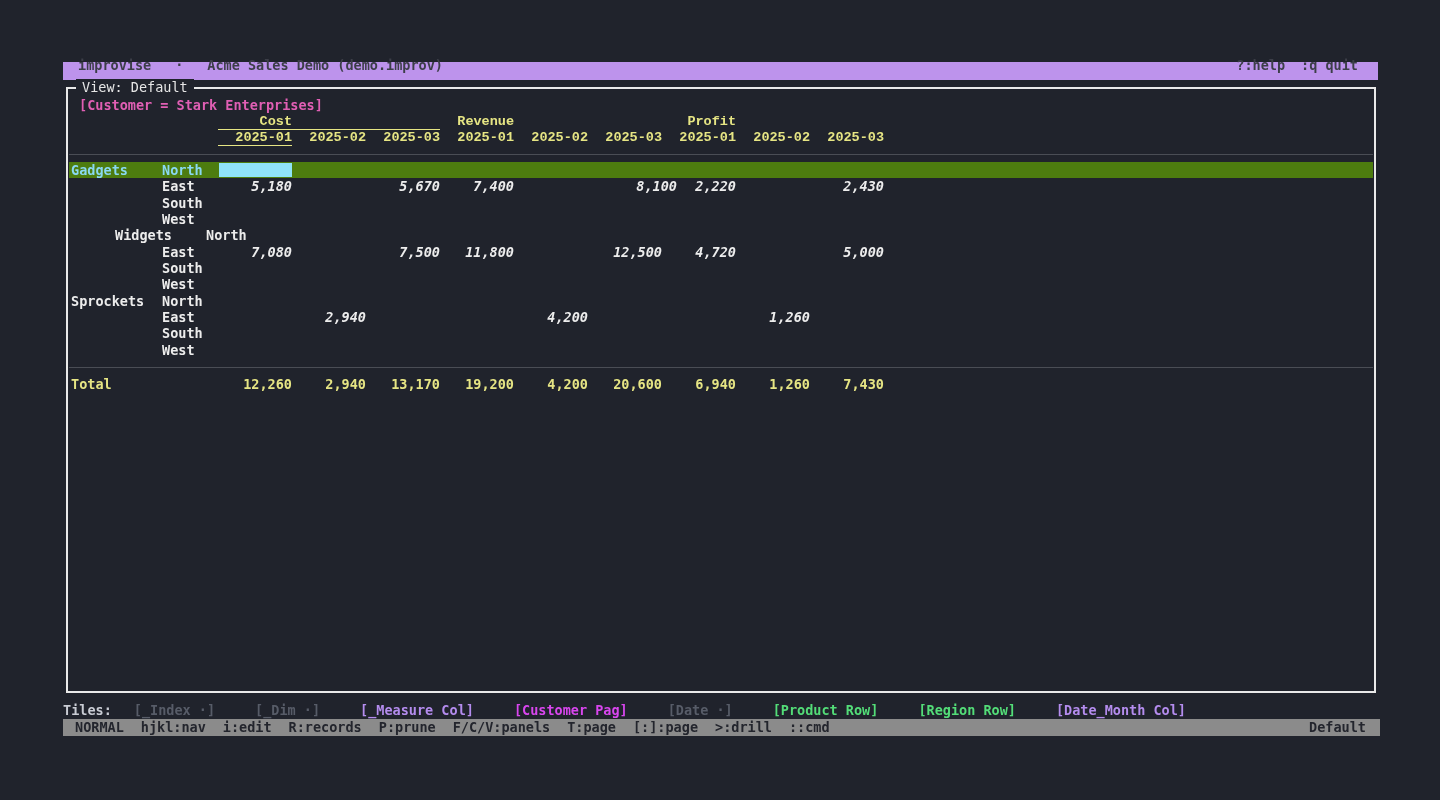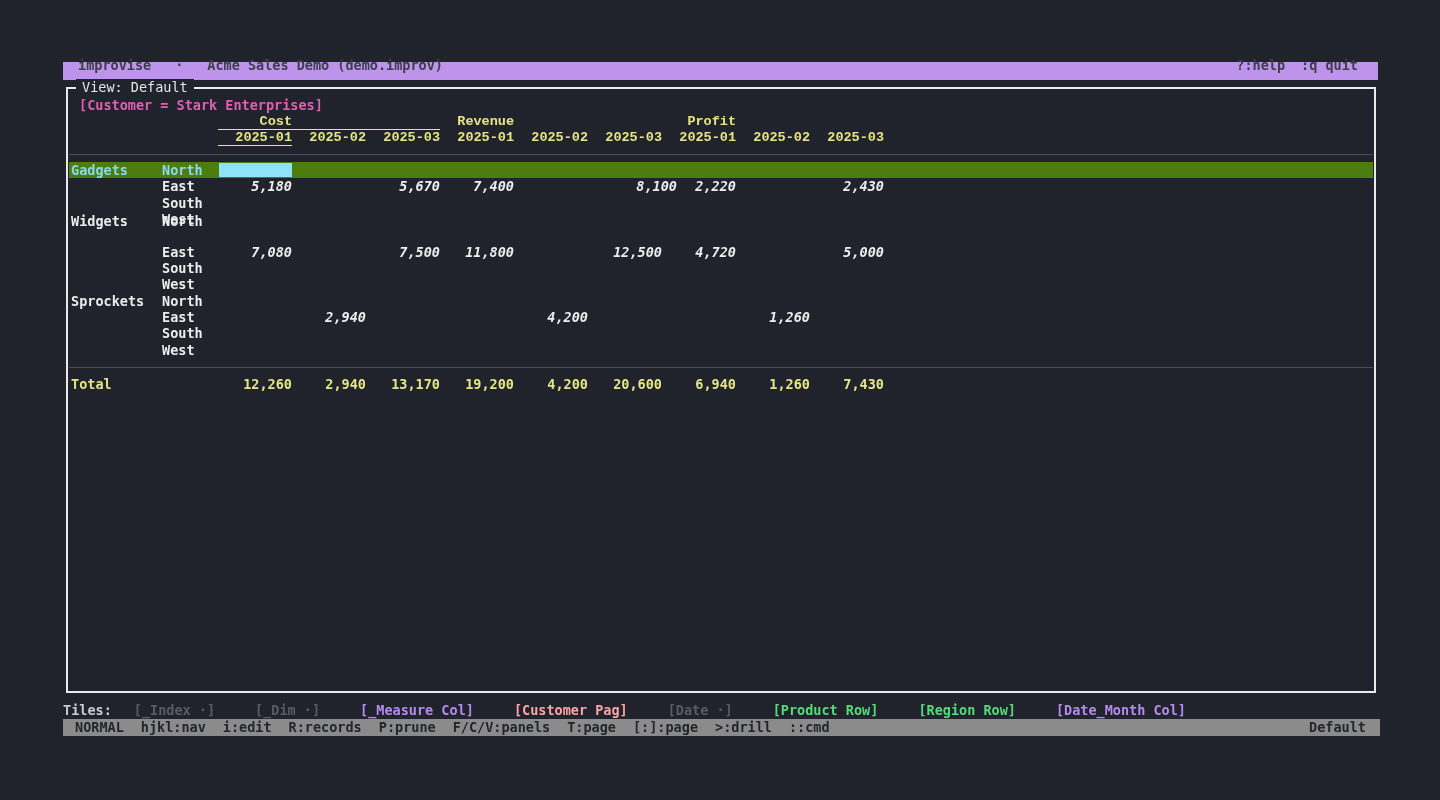--- a/index.html
+++ b/index.html
@@ -64,21 +64,21 @@
   .total-row .val { position:absolute; width:74px; text-align:right; }
   
   .tiles-row {
     position:absolute; left:63px; top:702px; width:1317px; height:16px;
     display:flex; align-items:center; line-height:16px;
   }
   .tiles-label { color:#c9ccd4; }
   .tiles-items { display:flex; gap:40px; margin-left:22px; }
   .tile.dim     { color:#575c68; }
   .tile.measure { color:#b48cee; }
-  .tile.page    { color:#fca5a5; }
+  .tile.page    { color:#d946ef; }
   .tile.row     { color:#53dd78; }
   .tile.col     { color:#b48cee; }
   
   .statusbar {
     position:absolute; left:63px; top:719px; width:1317px; height:17px;
     background:#8b8b8b; color:#23252d;
     display:flex; justify-content:space-between; align-items:center;
     line-height:17px; padding:0 14px 0 12px;
   }
   .statusbar .hints { display:flex; gap:17px; }
@@ -173,21 +173,21 @@
         <span class="val" style="left: 149px;"></span>
         <span class="val" style="left: 223px;"></span>
         <span class="val" style="left: 297px;"></span>
         <span class="val" style="left: 371px;"></span>
         <span class="val" style="left: 445px;"></span>
         <span class="val" style="left: 519px;"></span>
         <span class="val" style="left: 593px;"></span>
         <span class="val" style="left: 667px;"></span>
         <span class="val" style="left: 741px;"></span>
       </div>
-      <div class="trow" style="top: 124px;">
+      <div class="trow" style="top: 138px; margin-left: 44px;">
         <span class="product">Widgets</span>
         <span class="region">North</span>
         <span class="val" style="left: 149px;"></span>
         <span class="val" style="left: 223px;"></span>
         <span class="val" style="left: 297px;"></span>
         <span class="val" style="left: 371px;"></span>
         <span class="val" style="left: 445px;"></span>
         <span class="val" style="left: 519px;"></span>
         <span class="val" style="left: 593px;"></span>
         <span class="val" style="left: 667px;"></span>

